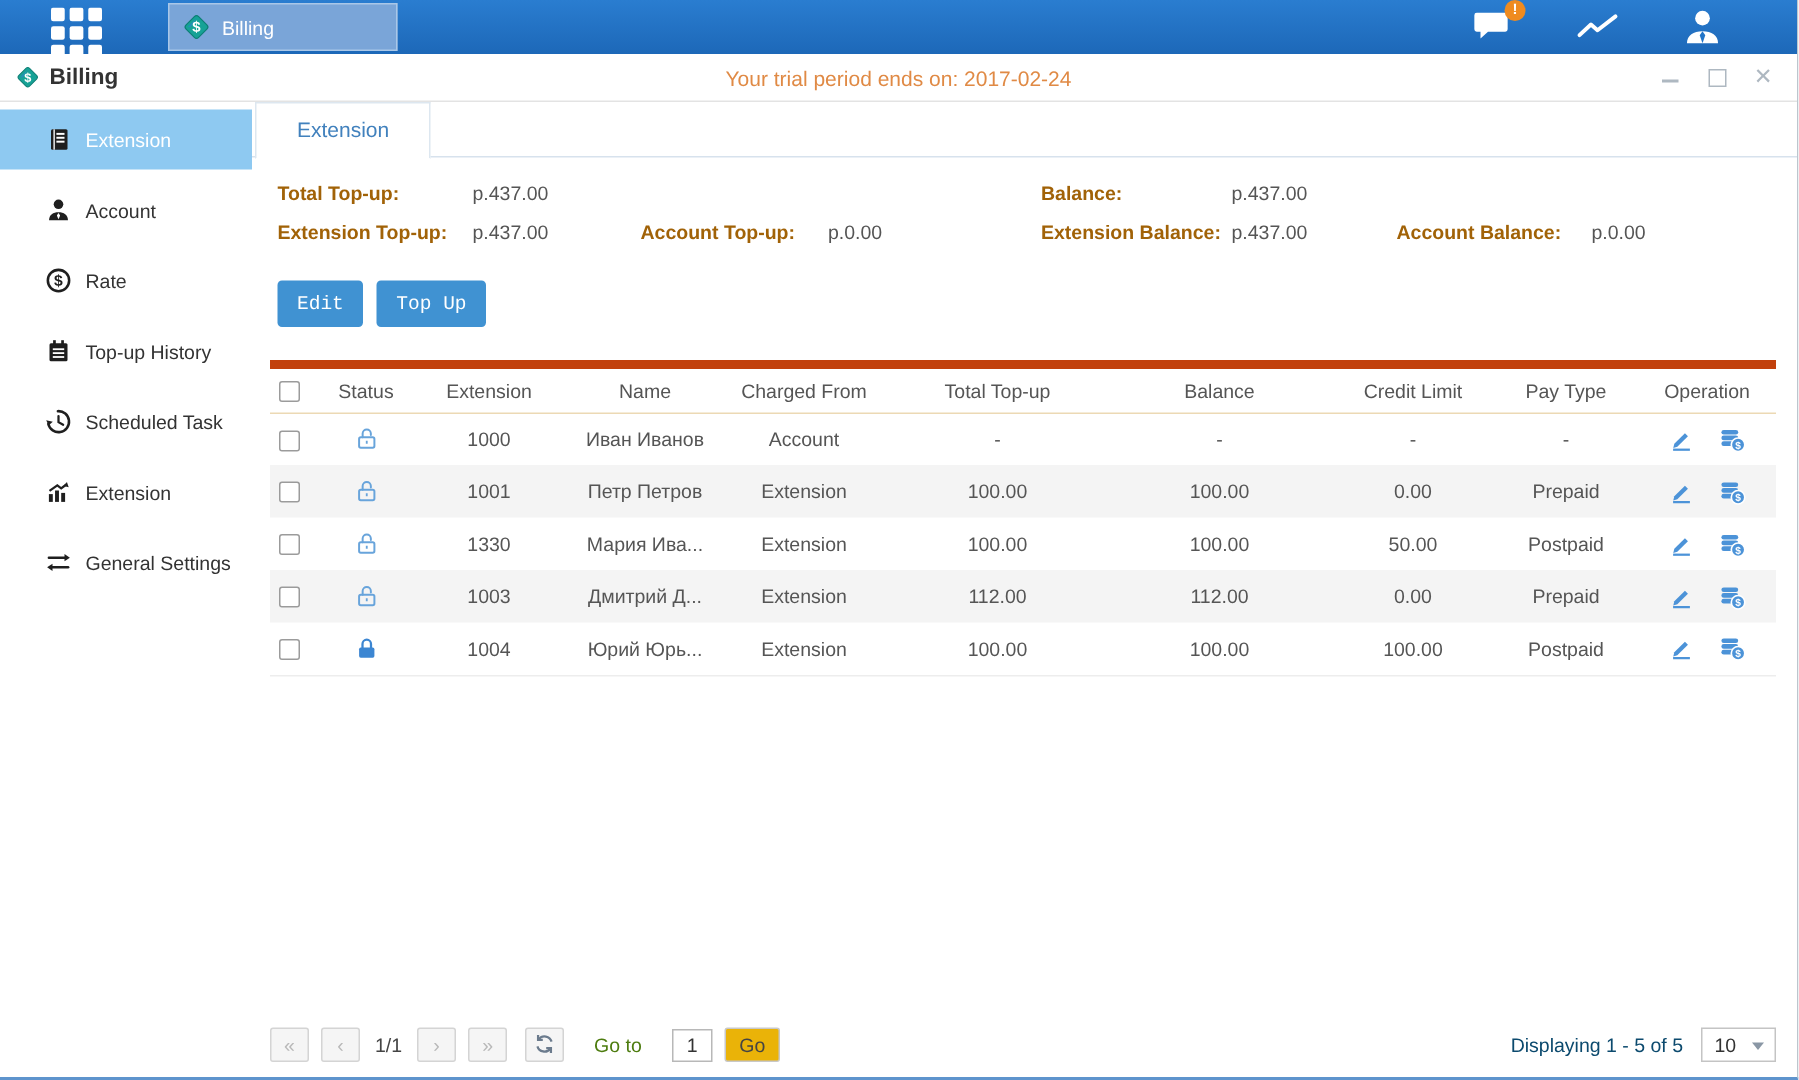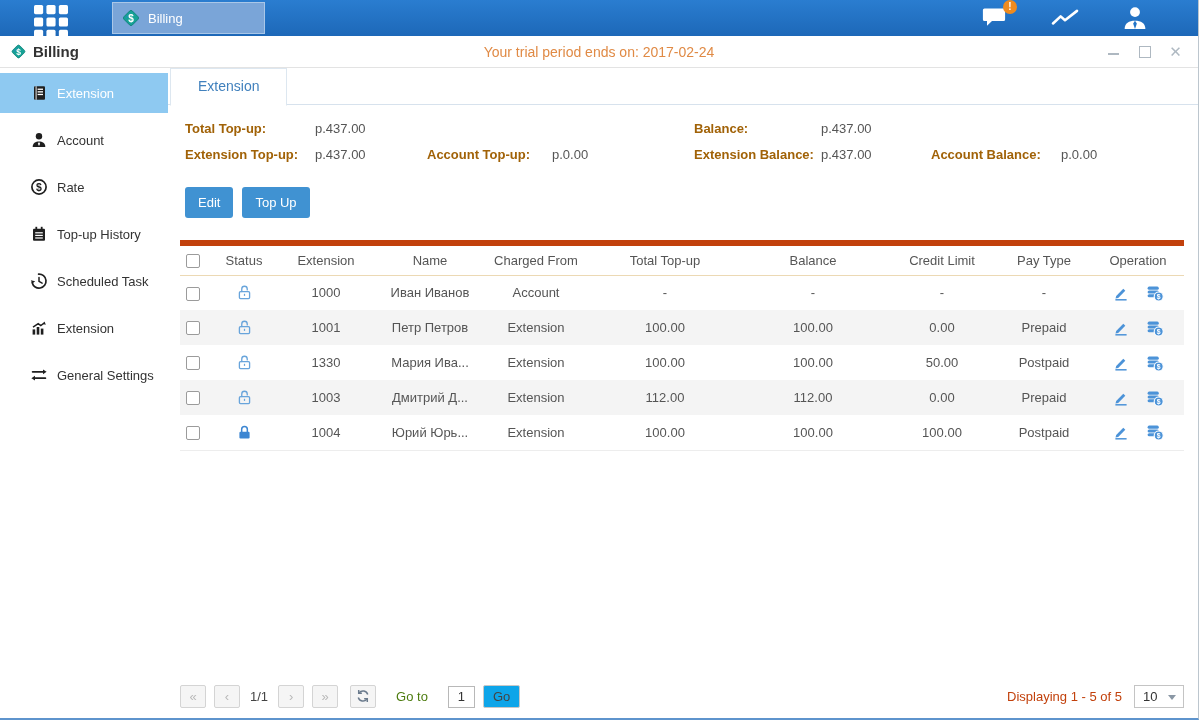--- a/index.html
+++ b/index.html
@@ -57,21 +57,21 @@
 
   
   .summary { position:relative; margin-top:16px; display:flex; }
   .sum-group { display:grid; row-gap:11px; align-content:start; }
   .sum-group.g0 { margin-left:17px; width:509px; grid-template-columns:130px 112px 125px 1fr; }
   .sum-group.g1 { grid-template-columns:127px 110px 130px 1fr; flex:1; }
   .sum-label { font-size:13px; font-weight:bold; color:#a16207; }
   .sum-value { font-size:13px; color:#555; }
 
   
-  .btnrow { margin:25px 0 0 17px; display:flex; gap:9px; }
+  .btnrow { margin:25px 0 0 17px; display:flex; gap:9px;font-family:Liberation Mono, monospace; }
   .btn { background:#4092d2; color:#fff; border:none; font-size:13px; padding:8px 13px;
          border-radius:3px; cursor:pointer; font-family:inherit; }
 
   
   .tablewrap { margin:22px 14px 0 12px; }
   table { width:100%; border-collapse:collapse; table-layout:fixed; }
   th { font-weight:normal; font-size:13px; color:#555; height:32px; text-align:center; }
   thead tr { border-top:6px solid #c2410c; border-bottom:1px solid #ecd9b4; }
   td { font-size:13px; color:#555; height:35px; text-align:center; }
   tbody tr:nth-child(even) { background:#f4f4f4; }
@@ -92,24 +92,24 @@
   .pager { position:absolute; left:12px; right:14px; bottom:10px; display:flex; align-items:center; }
   .pg-btn { width:26px; height:23px; background:#f5f5f5; border:1px solid #d4d4d4; border-radius:2px;
             color:#b9b9b9; font-size:13px; text-align:center; line-height:21px; margin-right:8px;
             cursor:pointer; user-select:none; }
   .pg-ind { font-size:13px; color:#444; margin:0 10px 0 2px; }
   .pg-refresh { margin-left:4px; }
   .pg-refresh svg { width:14px; height:14px; margin:3px auto; display:block; }
   .goto-label { font-size:13px; color:#4d7c0f; margin:0 20px 0 12px; }
   .goto-input { width:27px; height:22px; border:1px solid #b8b8b8; font-size:13px; text-align:center;
                 font-family:inherit; color:#333; }
-  .go-btn { margin-left:8px; height:23px; padding:0 9px; background:#0ea5e9; border:1px solid #c8c8c8;
+  .go-btn { margin-left:8px; height:23px; padding:0 9px; background:#eab308; border:1px solid #c8c8c8;
             border-radius:2px; font-size:13px; color:#444; cursor:pointer; font-family:inherit; }
   .pg-right { margin-left:auto; display:flex; align-items:center; gap:12px; }
-  .displaying { font-size:13px; color:#c2410c; }
+  .displaying { font-size:13px; color:#0c4a6e; }
   .pagesize { width:50px; height:23px; border:1px solid #c4c4c4; background:#fff; display:flex;
               align-items:center; padding-left:8px; font-size:13px; color:#333; cursor:pointer; position:relative; }
   .caret { position:absolute; right:7px; top:9px; width:0; height:0;
            border-left:4.5px solid transparent; border-right:4.5px solid transparent;
            border-top:5px solid #8a97a5; }
 </style>
 </head>
 <body>
 
 <div class="screen">

